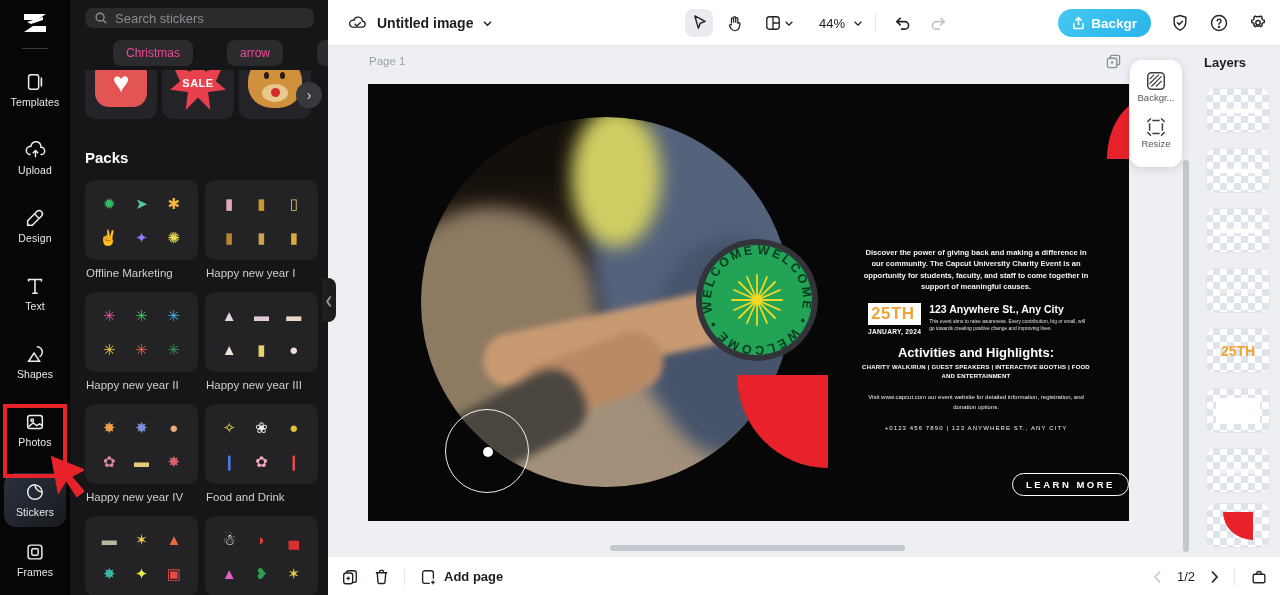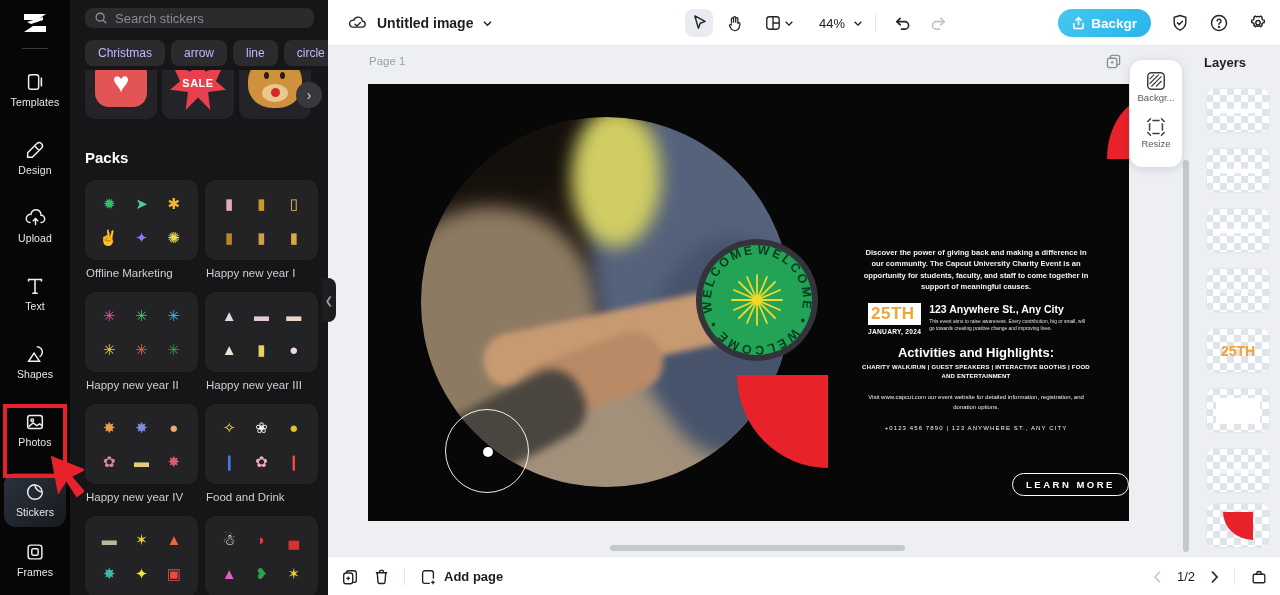--- a/index.html
+++ b/index.html
@@ -18,21 +18,21 @@
   
   .hl-box { position:absolute; left:3px; top:404px; width:64px; height:74px; border:4px solid #e8222a; z-index:60; pointer-events:none; }
   .hl-arrow { position:absolute; left:44px; top:456px; z-index:61; pointer-events:none; }
 
   
   .panel { position:absolute; left:70px; top:0; width:258px; height:595px; background:#161618; z-index:20; overflow:hidden; }
   .search { margin:8px 14px 0 15px; height:20px; background:#2b2b2e; border-radius:8px; display:flex; align-items:center; padding:0 9px; gap:7px; }
   .search input { background:transparent; border:none; outline:none; color:#cfcfd4; font-size:13px; width:180px; font-family:"Liberation Sans",sans-serif; }
   .search input::placeholder { color:#8b8b90; }
   .chips { display:flex; gap:6px; margin:12px 0 0 15px; width:300px; }
-  .chip { background:#2b2b2e; color:#c4b5fd; font-size:12px; padding:6px 13px; border-radius:8px; white-space:nowrap; cursor:pointer; }
+  .chip { background:#2b2b2e; color:#ec4899; font-size:12px; padding:6px 13px; border-radius:8px; white-space:nowrap; cursor:pointer;margin-left:28px; }
   .featured { position:relative; margin:4px 0 0 15px; height:49px; overflow:hidden; width:243px; }
   .tile { position:absolute; top:-23px; width:72px; height:72px; background:#242428; border-radius:10px; display:flex; align-items:center; justify-content:center; cursor:pointer; }
   .tile1{left:0;} .tile2{left:77px;} .tile3{left:154px;}
   .heart-blob { width:52px; height:48px; background:#e35454; border-radius:14px; display:flex; align-items:center; justify-content:center; color:#fff; font-size:28px; }
   .sale-star { width:56px; height:56px; background:#e8414d; clip-path:polygon(50% 0,63% 30%,95% 18%,82% 47%,100% 62%,68% 66%,72% 98%,50% 76%,28% 98%,32% 66%,0 62%,18% 47%,5% 18%,37% 30%); display:flex; align-items:center; justify-content:center; }
   .sale-star span { color:#fff; font-weight:bold; font-size:11px; letter-spacing:.5px; }
   .deer { position:relative; width:54px; height:50px; background:#d0913c; border-radius:45%; }
   .deer:before { content:""; position:absolute; left:14px; top:26px; width:26px; height:18px; background:#e8c88f; border-radius:50%; }
   .deer .nose { position:absolute; left:23px; top:30px; width:9px; height:9px; background:#d42a2a; border-radius:50%; }
   .deer .eye { position:absolute; top:14px; width:5px; height:7px; background:#2a1c10; border-radius:50%; }
@@ -148,32 +148,32 @@
   <div class="nav">
     <div class="nav-item">
       <svg width="22" height="22" viewBox="0 0 24 24" fill="none" stroke="#f0f0f0" stroke-width="1.6">
           <rect x="5" y="4" width="11" height="16" rx="2.5"></rect>
           <path d="M19 7 v10 M19 7"></path>
           <path d="M19 9 v6" stroke-width="1.4"></path>
         </svg>
       <span class="nav-label">Templates</span>
     </div>
     <div class="nav-item" style="margin-top:14px;">
+      <svg width="23" height="22" viewBox="0 0 24 24" fill="none" stroke="#f0f0f0" stroke-width="1.6">
+          <path d="M6 17 a4.5 4.5 0 1 1 1 -9 a5.5 5.5 0 0 1 11 1 a3.8 3.8 0 0 1 0 8" stroke-linecap="round"></path>
+          <path d="M12 19 v-6 M9.5 15 L12 12.5 L14.5 15" stroke-linecap="round"></path>
+        </svg>
+      <span class="nav-label">Upload</span>
+    </div>
+    <div class="nav-item" style="margin-top:14px;">
       <svg width="22" height="22" viewBox="0 0 24 24" fill="none" stroke="#f0f0f0" stroke-width="1.6">
           <path d="M14 5 a3.5 3.5 0 0 1 5 5 L9 20 H4 v-5 Z"></path>
           <path d="M12 8 l4 4"></path>
         </svg>
       <span class="nav-label">Design</span>
-    </div>
-    <div class="nav-item" style="margin-top:14px;">
-      <svg width="23" height="22" viewBox="0 0 24 24" fill="none" stroke="#f0f0f0" stroke-width="1.6">
-          <path d="M6 17 a4.5 4.5 0 1 1 1 -9 a5.5 5.5 0 0 1 11 1 a3.8 3.8 0 0 1 0 8" stroke-linecap="round"></path>
-          <path d="M12 19 v-6 M9.5 15 L12 12.5 L14.5 15" stroke-linecap="round"></path>
-        </svg>
-      <span class="nav-label">Upload</span>
     </div>
     <div class="nav-item" style="margin-top:14px;">
       <svg width="22" height="22" viewBox="0 0 24 24" fill="none" stroke="#f0f0f0" stroke-width="1.7">
           <path d="M5 7 V5 h14 v2 M12 5 v15 M9 20 h6"></path>
         </svg>
       <span class="nav-label">Text</span>
     </div>
     <div class="nav-item" style="margin-top:14px;">
       <svg width="22" height="22" viewBox="0 0 24 24" fill="none" stroke="#f0f0f0" stroke-width="1.6">
           <path d="M14 4 a6 6 0 0 1 6 6 a6 6 0 0 1 -3 5"></path>

